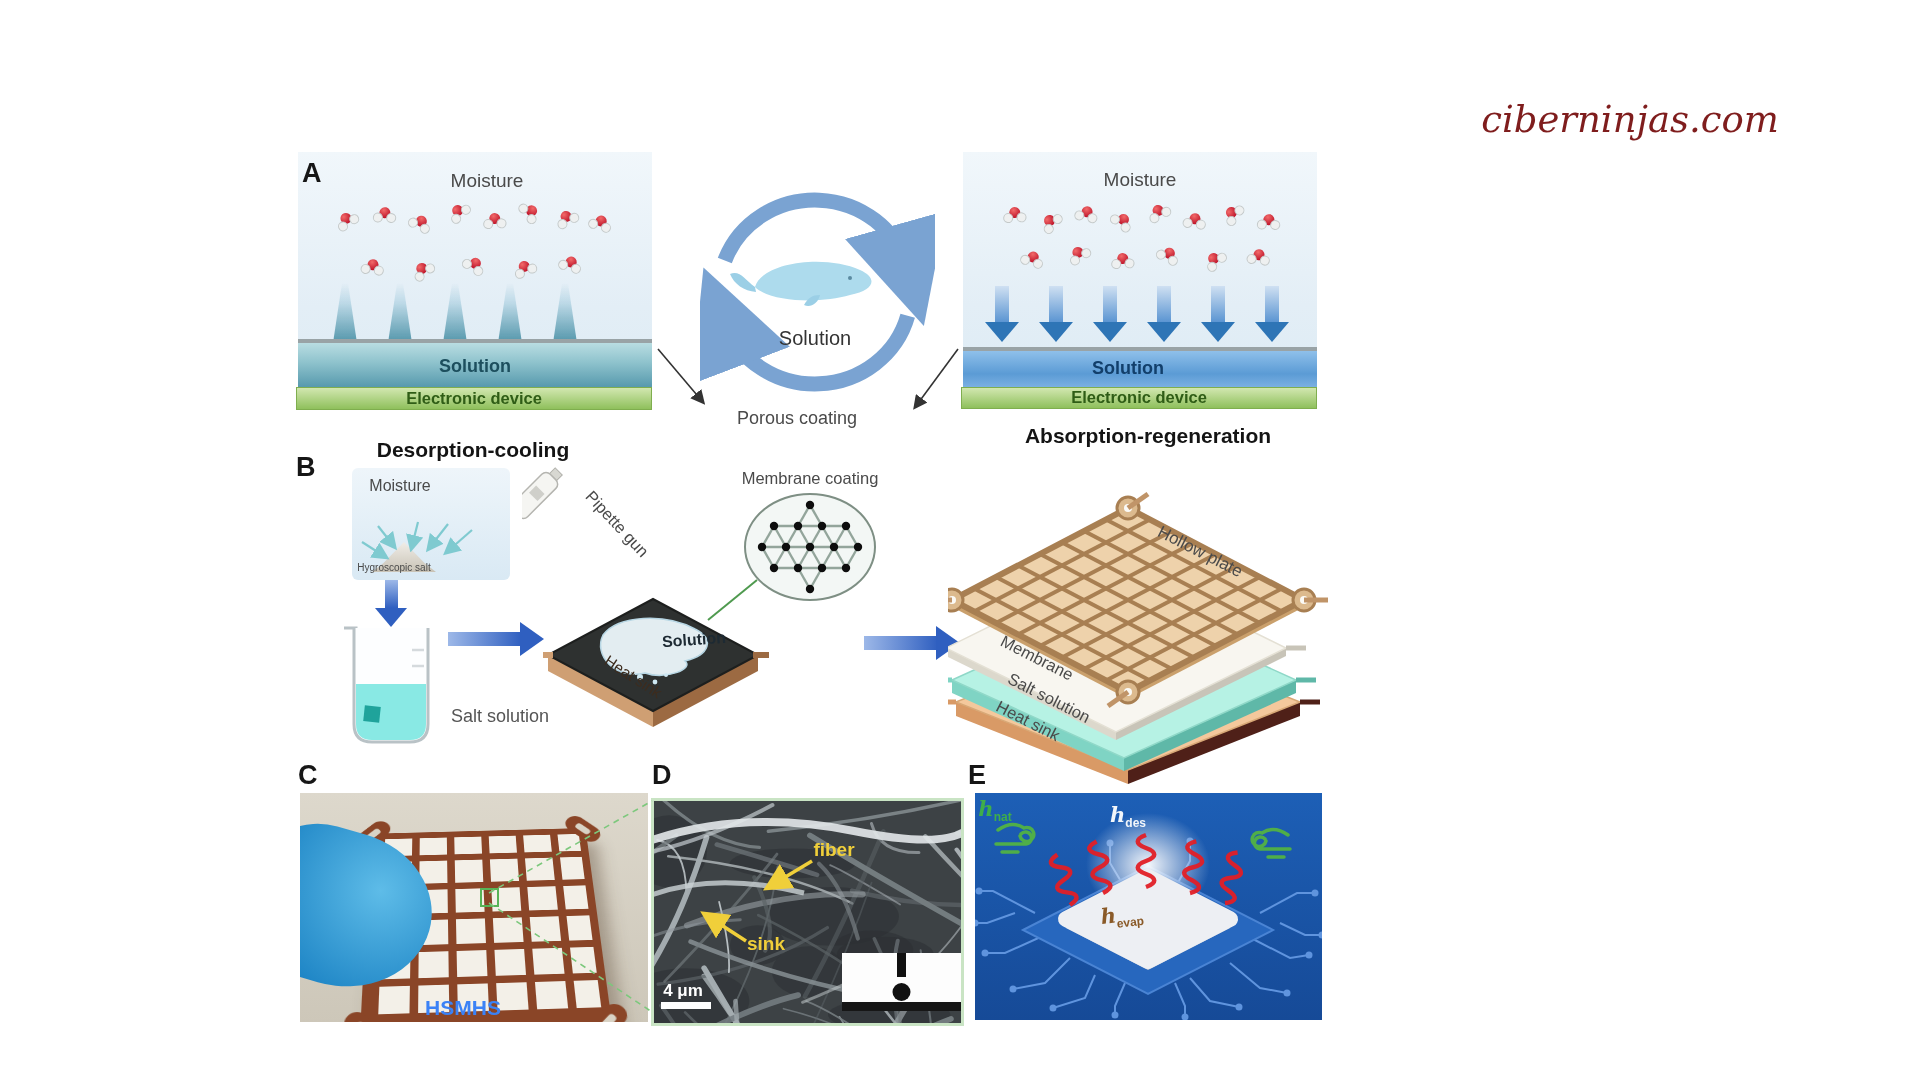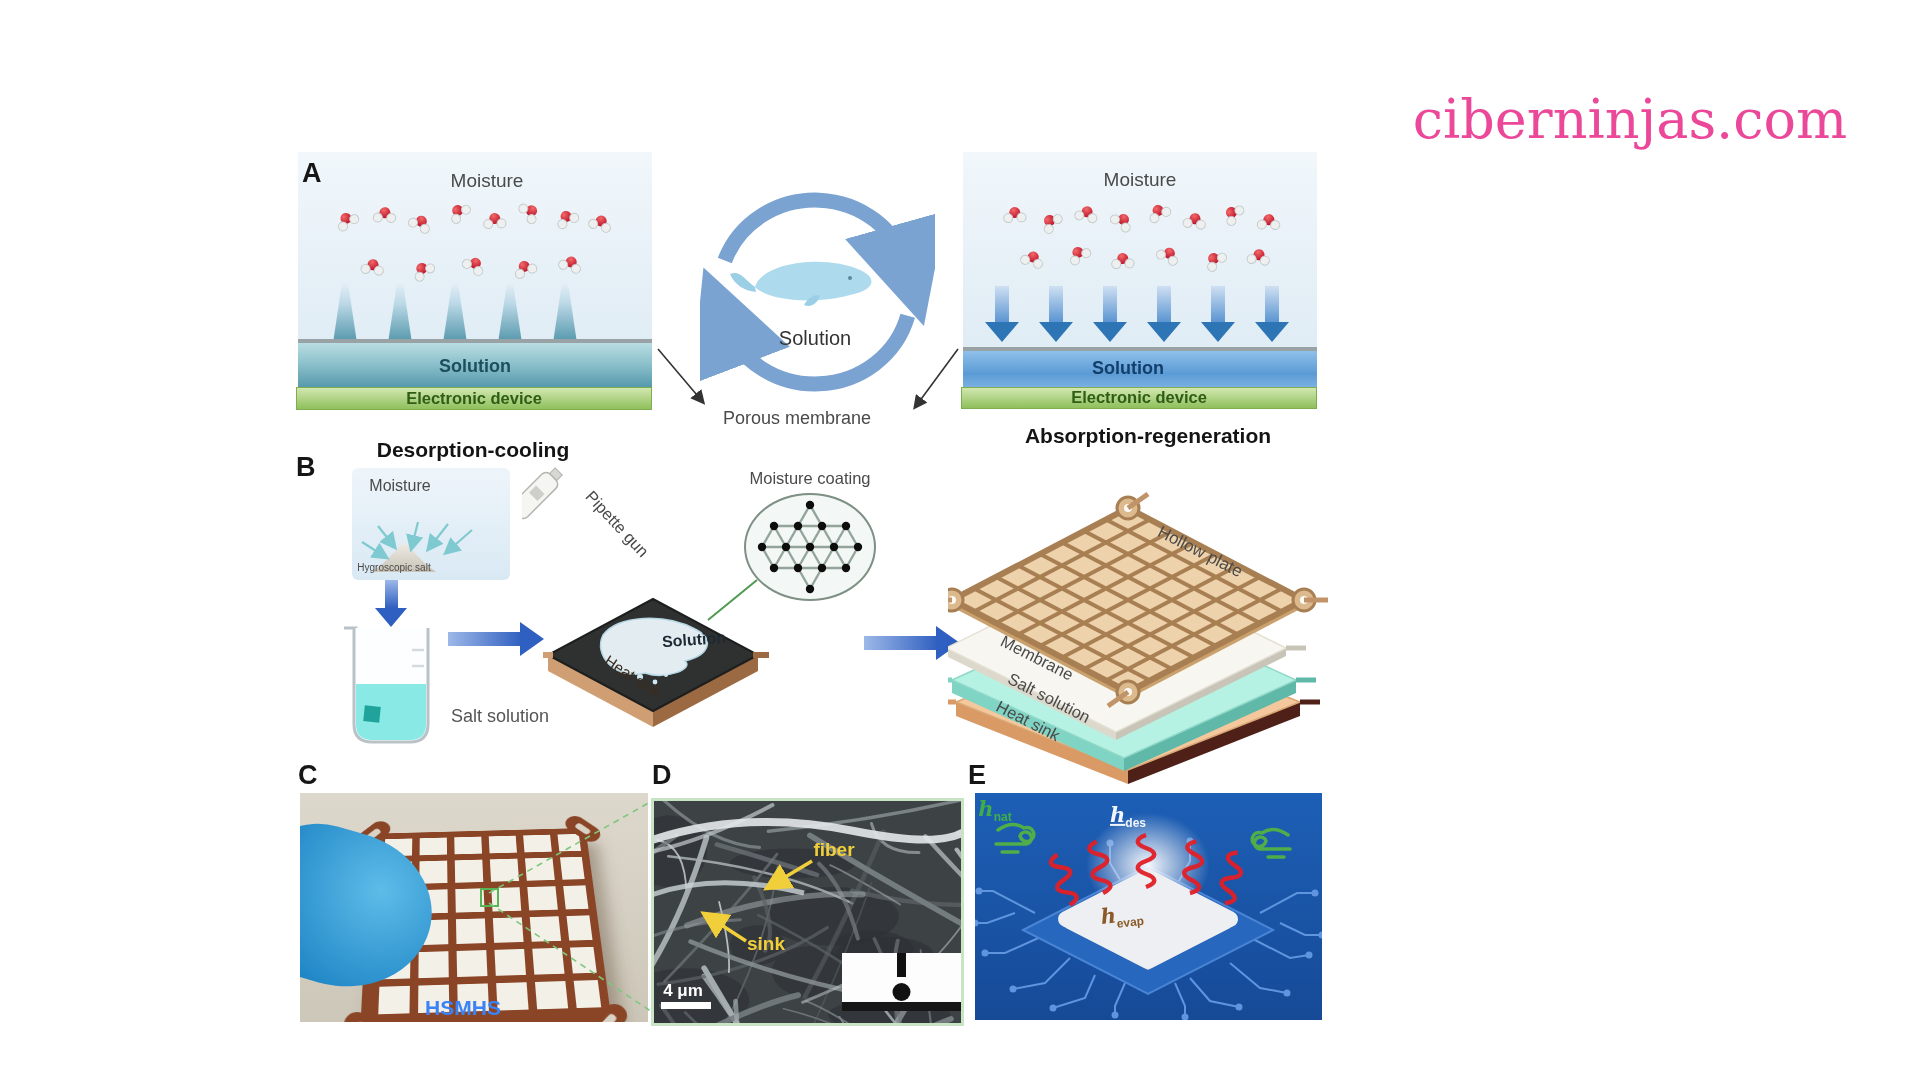--- a/index.html
+++ b/index.html
@@ -4,21 +4,21 @@
 <style>
   html,body{margin:0;padding:0;width:1920px;height:1080px;background:#fff;overflow:hidden;
     font-family:"Liberation Sans",sans-serif;}
   .abs{position:absolute;}
   .ctr{position:absolute;transform:translate(-50%,-50%);white-space:nowrap;}
   .fig{position:absolute;left:0;top:0;width:1920px;height:1080px;}
   .panel-letter{font-size:27px;font-weight:bold;color:#161616;}
   .lbl{font-size:18px;color:#4a4a4a;}
   .lbl-sm{font-size:10px;color:#4a4a4a;}
   .caption{font-size:21px;font-weight:bold;color:#141414;}
-  .watermark{font-family:"DejaVu Serif",serif;font-size:54px;color:#ec4899;}
+  .watermark{font-family:"DejaVu Serif",serif;font-style:italic;font-size:37px;color:#7f1d1d;}
   .scene{background:linear-gradient(180deg,#f1f7fb 0%,#e3eef6 60%,#dcebf4 100%);}
   .solbar-left{border-top:4px solid #99a3a6;background:linear-gradient(180deg,#b9dde2 0%,#8fc3cd 40%,#4e93a8 100%);}
   .solbar-right{border-top:4px solid #99a3a6;background:linear-gradient(180deg,#8fc0ea 0%,#5b9bd5 60%,#7fb3e4 100%);}
   .devbar{background:linear-gradient(180deg,#d2e7b0,#8fc05c);border:1.5px solid #7fae4e;box-sizing:border-box;}
   .devbar-text{font-size:16.5px;font-weight:600;color:#2f5d16;}
   .solbar-text-l{font-size:18px;font-weight:600;color:#1d4f5e;}
   .solbar-text-r{font-size:18px;font-weight:600;color:#123f6b;}
   .mol{position:absolute;width:20px;height:16px;}
   .mol .o{position:absolute;left:5px;top:1px;width:11px;height:11px;border-radius:50%;
     background:radial-gradient(circle at 35% 30%,#f26a6a,#c21a2e 70%);}
@@ -305,21 +305,21 @@
     <path d="M 24.8 68.5 A 96 92 0 0 1 207.7 76.2" fill="none" stroke="#7aa3d2" stroke-width="15" marker-end="url(#mArr)"></path>
     <path d="M 207.7 123.8 A 96 92 0 0 1 24.8 131.5" fill="none" stroke="#7aa3d2" stroke-width="15" marker-end="url(#mArr)"></path>
     <g>
       <path d="M 55 95 C 62 70 125 62 160 78 C 178 86 175 98 150 103 C 120 112 70 110 55 95 Z" fill="#addbed"></path>
       <path d="M 55 95 C 45 88 40 78 30 82 C 34 92 44 99 56 100 Z" fill="#9bcfe6"></path>
       <path d="M 120 103 C 118 112 110 116 104 113 C 108 106 112 103 120 103 Z" fill="#9bcfe6"></path>
       <circle cx="150" cy="86" r="2" fill="#5a8aa0"></circle>
     </g>
   </svg>
   <div class="ctr lbl" style="left:815px;top:338px;font-size:20px;color:#333;">Solution</div>
-  <div class="ctr lbl" style="left:797px;top:418px;">Porous membrane</div>
+  <div class="ctr lbl" style="left:797px;top:418px;">Porous coating</div>
 
   <div class="abs panel-letter" style="left:296px;top:452px;">B</div>
 
   <div class="abs minibox" style="left:352px;top:468px;width:158px;height:112px;"></div>
   <div class="ctr lbl-sm" style="left:400px;top:486px;font-size:16px;">Moisture</div>
   <div class="abs mound" style="left:372px;top:542px;width:64px;height:30px;"></div>
   <div class="ctr lbl-sm" style="left:394px;top:567px;">Hygroscopic salt</div>
 
   <div class="bdarr" style="left:375px;top:580px;">
       <div class="sh"></div>
@@ -345,21 +345,21 @@
     <g transform="translate(24,8) rotate(45)">
       <rect x="5" y="-8" width="10" height="9" fill="#d8d8d2" stroke="#b0b0aa"></rect>
       <rect x="0" y="0" width="20" height="52" rx="6" fill="#f5f5f2" stroke="#b5b5b0" stroke-width="1.5"></rect>
       <rect x="4" y="18" width="12" height="10" fill="#cfcfca"></rect>
       <polygon points="4,52 16,52 12,78 8,78" fill="#e9e9e4" stroke="#c0c0ba" stroke-width="1"></polygon>
       <polygon points="8,78 12,78 10.8,98 9.2,98" fill="#3a3a36"></polygon>
     </g>
   </svg>
   <div class="ctr lbl-sm" style="left:617px;top:524px;font-size:16.5px;transform:translate(-50%,-50%) rotate(47deg);">Pipette gun</div>
 
-  <div class="ctr lbl-sm" style="left:810px;top:478px;font-size:16.5px;">Moisture coating</div>
+  <div class="ctr lbl-sm" style="left:810px;top:478px;font-size:16.5px;">Membrane coating</div>
   <div class="abs graphene" style="left:744px;top:493px;width:128px;height:104px;">
     <svg id="hexsvg" width="128" height="104" viewBox="0 0 128 104">
         <line x1="64" y1="10" x2="52" y2="31" stroke="#93a59b" stroke-width="2.4"></line>
         <line x1="64" y1="10" x2="76" y2="31" stroke="#93a59b" stroke-width="2.4"></line>
         <line x1="28" y1="31" x2="52" y2="31" stroke="#93a59b" stroke-width="2.4"></line>
         <line x1="28" y1="31" x2="16" y2="52" stroke="#93a59b" stroke-width="2.4"></line>
         <line x1="28" y1="31" x2="40" y2="52" stroke="#93a59b" stroke-width="2.4"></line>
         <line x1="52" y1="31" x2="76" y2="31" stroke="#93a59b" stroke-width="2.4"></line>
         <line x1="52" y1="31" x2="40" y2="52" stroke="#93a59b" stroke-width="2.4"></line>
         <line x1="52" y1="31" x2="64" y2="52" stroke="#93a59b" stroke-width="2.4"></line>
@@ -608,21 +608,21 @@
         <path d="M 95 112 c 11 -4 11 -9 0 -13 c -11 -4 -11 -9 0 -13 c 11 -4 11 -9 0 -13 c -11 -4 -11 -9 0 -13" fill="none" stroke="#e11f26" stroke-width="4.5" opacity="0.95" transform="rotate(-14 95 112)"></path>
         <path d="M 128 100 c 11 -4 11 -9 0 -13 c -11 -4 -11 -9 0 -13 c 11 -4 11 -9 0 -13 c -11 -4 -11 -9 0 -13" fill="none" stroke="#e11f26" stroke-width="4.5" opacity="0.95" transform="rotate(-7 128 100)"></path>
         <path d="M 171 94 c 11 -4 11 -9 0 -13 c -11 -4 -11 -9 0 -13 c 11 -4 11 -9 0 -13 c -11 -4 -11 -9 0 -13" fill="none" stroke="#e11f26" stroke-width="4.5" opacity="0.95" transform="rotate(0 171 94)"></path>
         <path d="M 215 100 c 11 -4 11 -9 0 -13 c -11 -4 -11 -9 0 -13 c 11 -4 11 -9 0 -13 c -11 -4 -11 -9 0 -13" fill="none" stroke="#e11f26" stroke-width="4.5" opacity="0.95" transform="rotate(7 215 100)"></path>
         <path d="M 250 110 c 11 -4 11 -9 0 -13 c -11 -4 -11 -9 0 -13 c 11 -4 11 -9 0 -13 c -11 -4 -11 -9 0 -13" fill="none" stroke="#e11f26" stroke-width="4.5" opacity="0.95" transform="rotate(14 250 110)"></path>
         <path d="M2 8 q 14 -10 26 -2 a 7 7 0 1 1 -4 8 M0 22 h 30 a 6 6 0 1 0 -5 -10 M6 30 h 16" fill="none" stroke="#4fae49" stroke-width="3.5" stroke-linecap="round" transform="translate(21,29)"></path>
         <path d="M2 8 q 14 -10 26 -2 a 7 7 0 1 1 -4 8 M0 22 h 30 a 6 6 0 1 0 -5 -10 M6 30 h 16" fill="none" stroke="#4fae49" stroke-width="3.5" stroke-linecap="round" transform="translate(283,34) scale(-1,1) translate(-32,0)"></path>
       </svg>
   </div>
   <span class="hlabel ctr" style="left:995px;top:810px;color:#3fae49;"><i>h</i><sub>nat</sub></span>
-  <span class="hlabel ctr" style="left:1128px;top:816px;color:#f2f6fa;text-decoration:underline;"><i>h</i><sub>des</sub></span>
+  <span class="hlabel ctr" style="left:1128px;top:816px;color:#f2f6fa;"><i>h</i><sub>des</sub></span>
   <span class="hlabel ctr" style="left:1122px;top:916px;color:#8a5a28;transform:translate(-50%,-50%) rotate(-6deg);"><i>h</i><sub>evap</sub></span>
 
   <svg id="overlay" class="abs" style="left:0;top:0;pointer-events:none;" width="1920" height="1080" viewBox="0 0 1920 1080">
       <marker id="bk" markerWidth="9" markerHeight="9" refX="6" refY="4.5" orient="auto">
         <path d="M0 0 L9 4.5 L0 9 Z" fill="#333"></path>
       </marker>
       <marker id="tl" markerWidth="8" markerHeight="8" refX="5" refY="4" orient="auto">
         <path d="M0 0 L8 4 L0 8 Z" fill="#7fcad0"></path>
       </marker>
       <line x1="658" y1="349" x2="702" y2="401" stroke="#333" stroke-width="1.6" marker-end="url(#bk)"></line>

